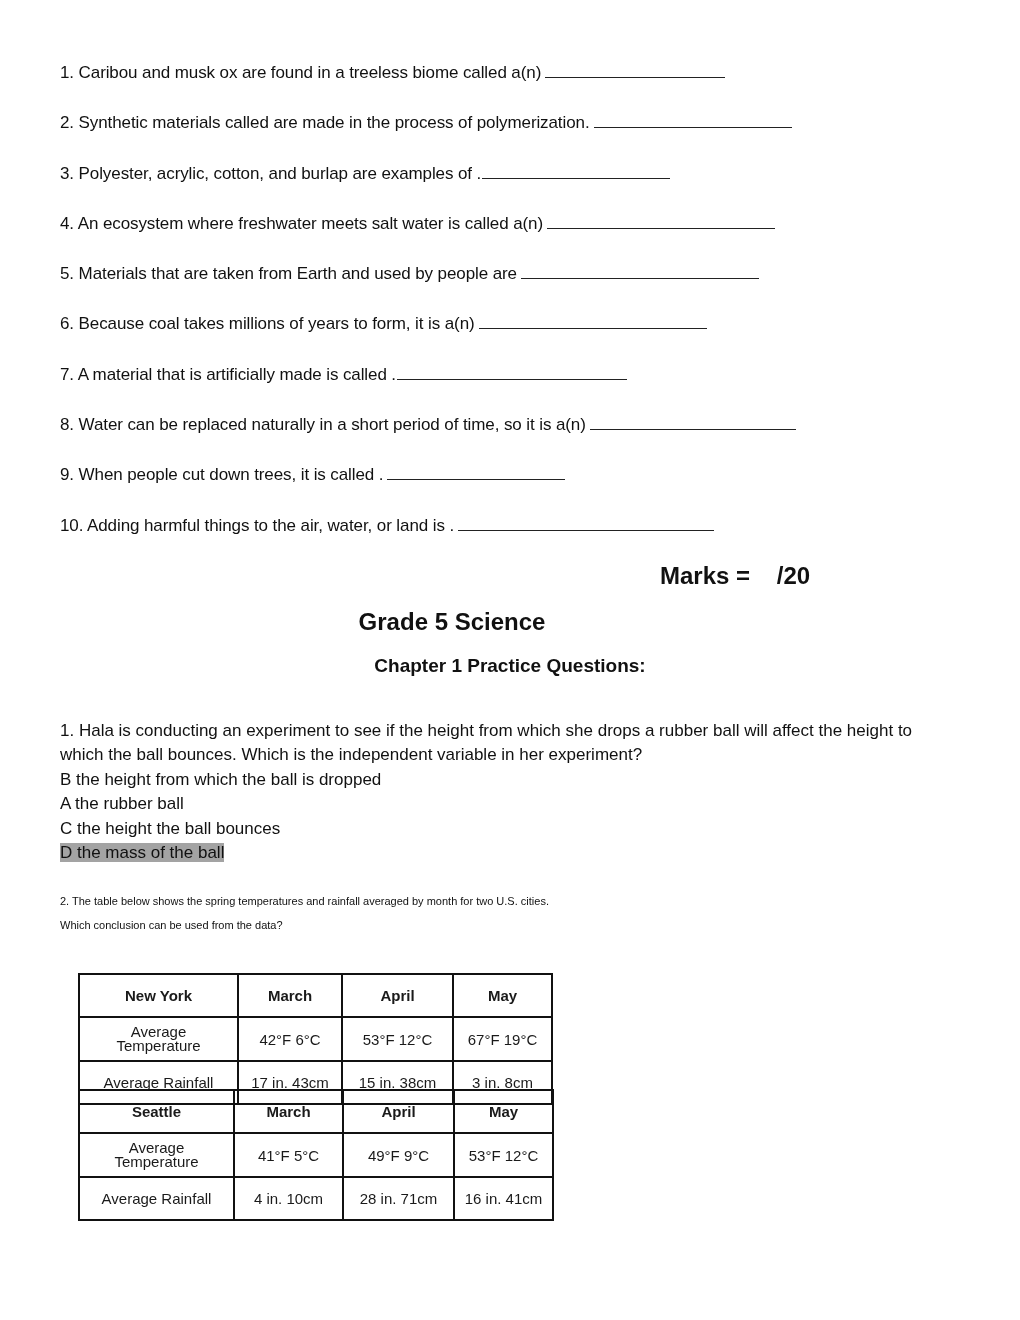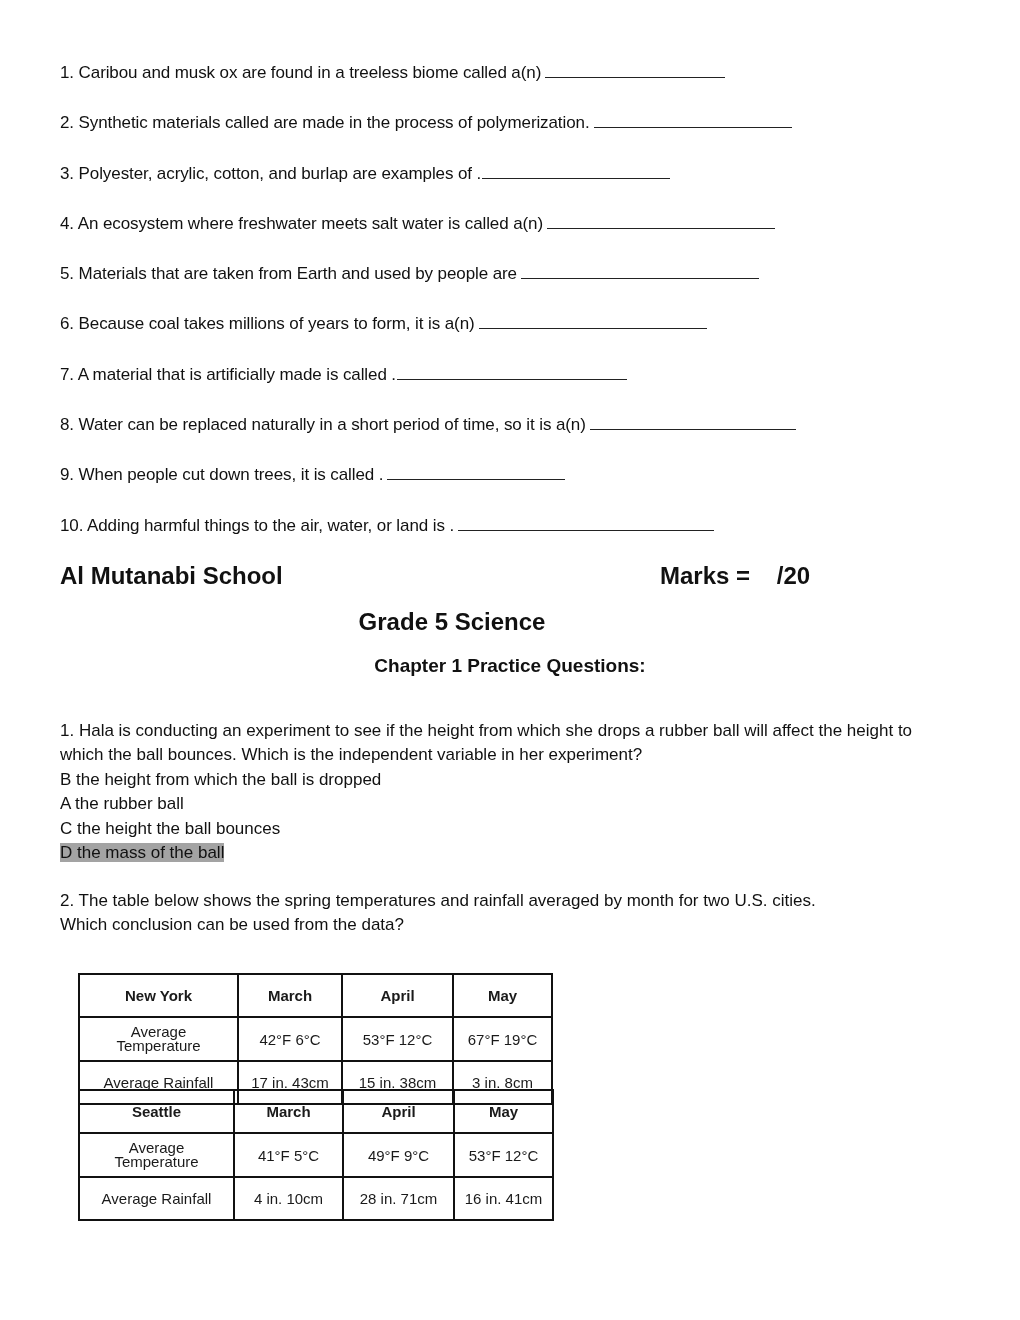--- a/index.html
+++ b/index.html
@@ -81,21 +81,21 @@
     .q-stem { font-weight: normal; }
     .option { display: block; }
     .option.highlight .hl {
       background: #a3a3a3;
     }
     .q2 {
       position: absolute;
       top: 889px;
       left: 60px;
       width: 900px;
-      font-size: 17px;
+      font-size: 11px;
       line-height: 24.4px;
     }
     table.data {
       position: absolute;
       border-collapse: collapse;
       font-size: 15px;
       color: #1a1a1a;
     }
     table.data td {
       border: 2px solid #111;
@@ -147,21 +147,20 @@
     </div>
     <div class="fill-item">
       <span>9. When people cut down trees, it is called .</span><span class="blank" style="width:178px"></span>
     </div>
     <div class="fill-item">
       <span>10. Adding harmful things to the air, water, or land is .</span><span class="blank" style="width:256px"></span>
     </div>
   </div>
 
   <div class="header-row">
-    <span class="school-name">Al Mutanabi School</span>
     <span class="marks">Marks =    /20</span>
   </div>
   <div class="title">Grade 5 Science</div>
   <div class="subtitle">Chapter 1 Practice Questions:</div>
 
   <div class="q1">
     <div class="q-stem">1. Hala is conducting an experiment to see if the height from which she drops a rubber ball will affect the height to which the ball bounces. Which is the independent variable in her experiment?</div>
     <span class="option"><span>B the height from which the ball is dropped</span></span>
     <span class="option"><span>A the rubber ball</span></span>
     <span class="option"><span>C the height the ball bounces</span></span>

